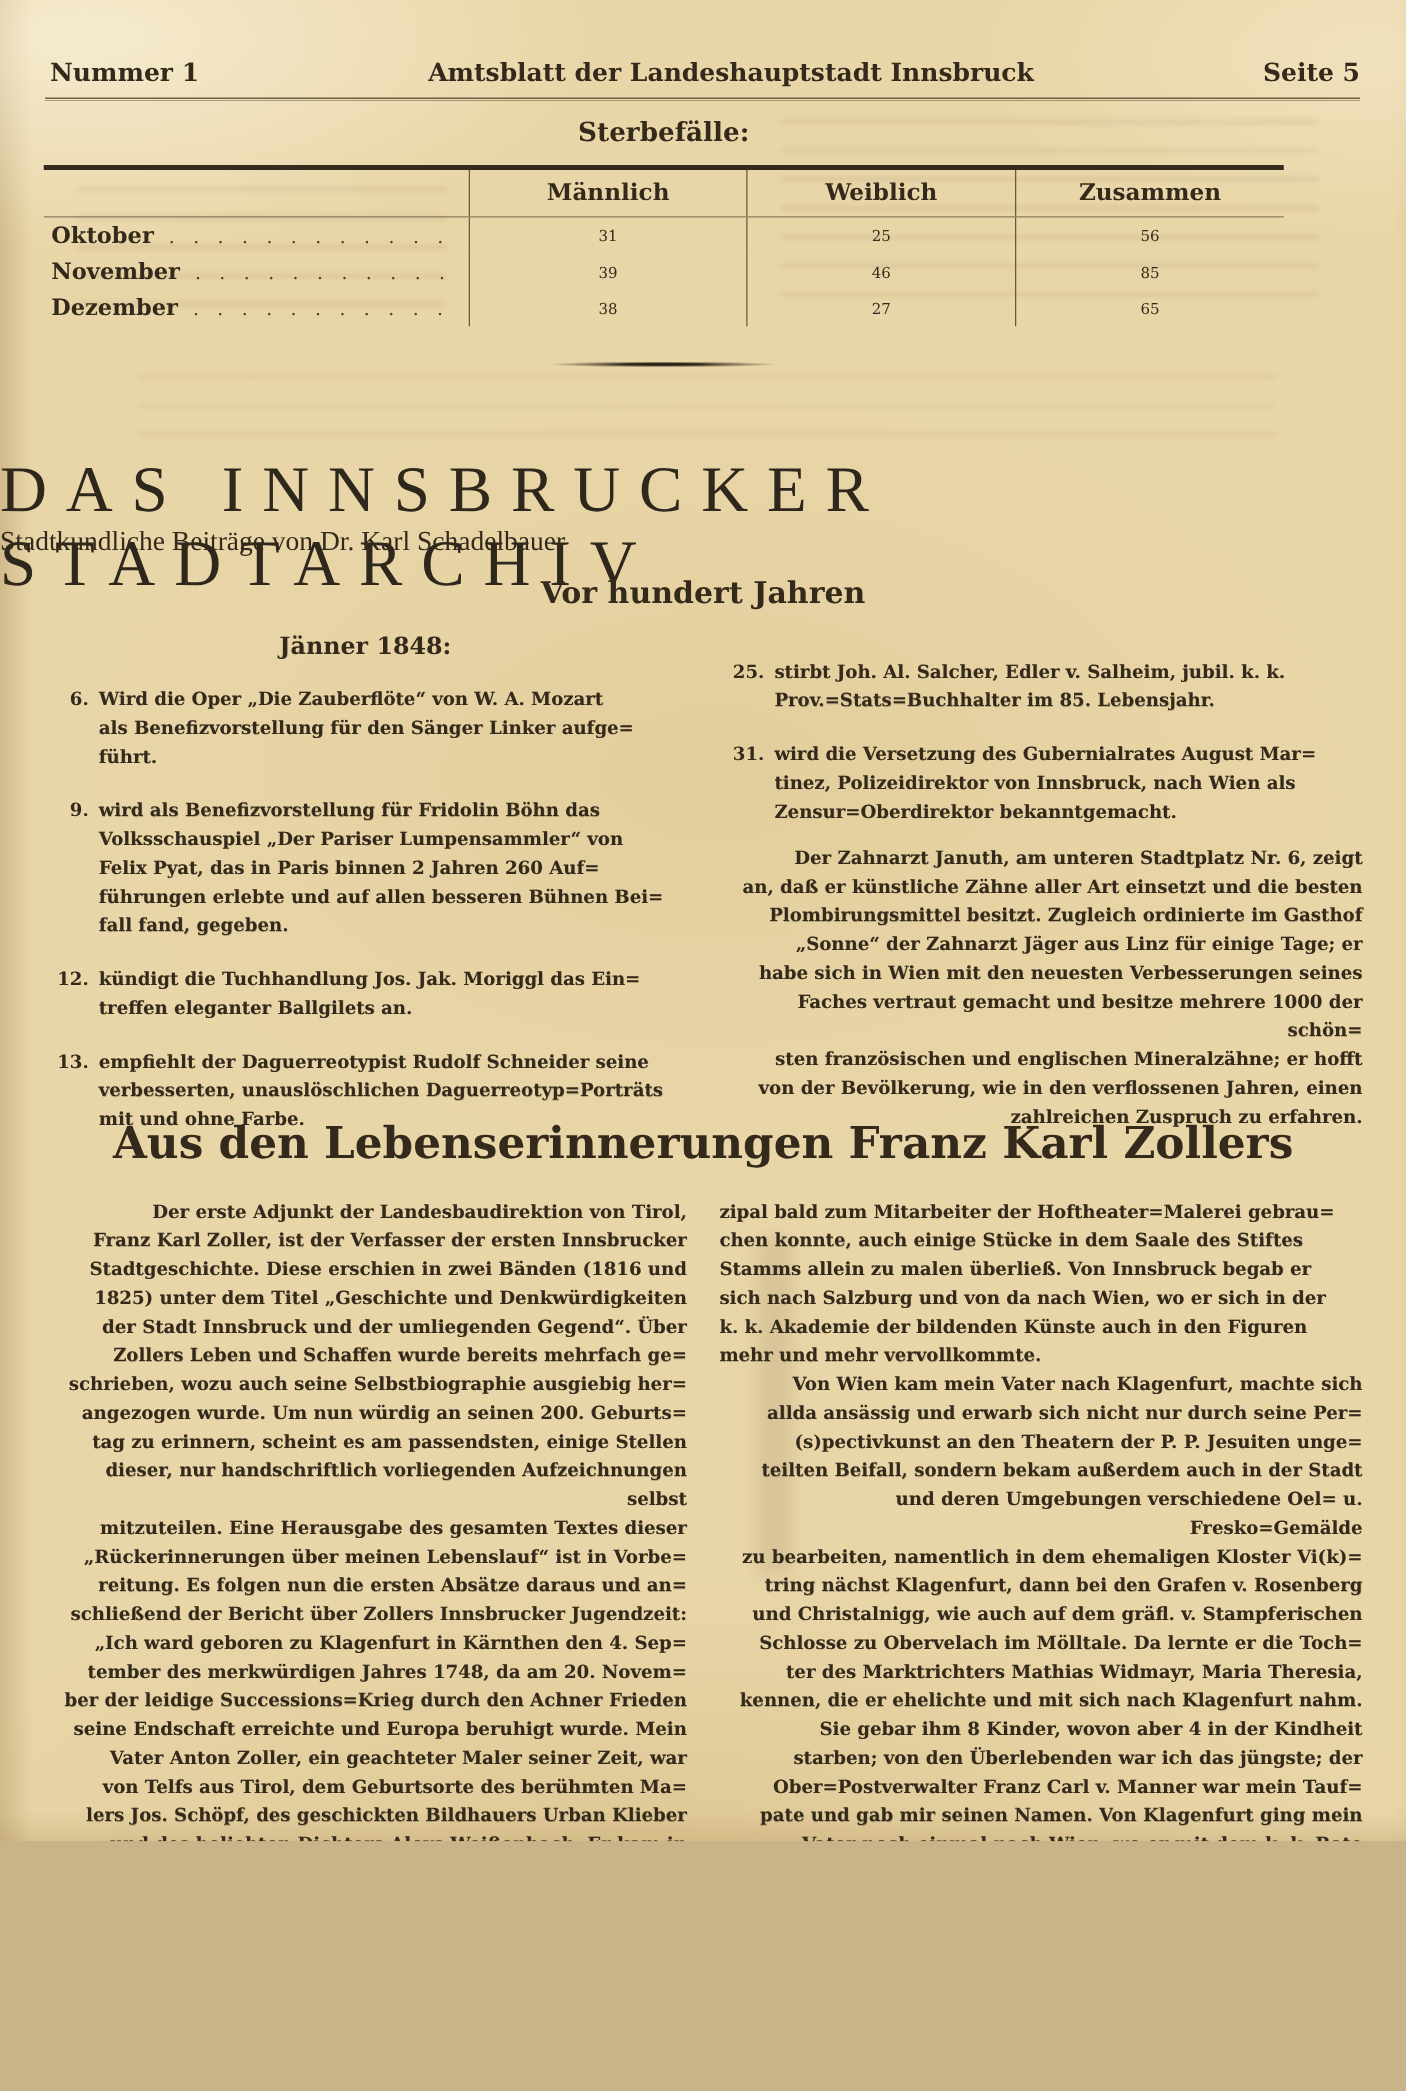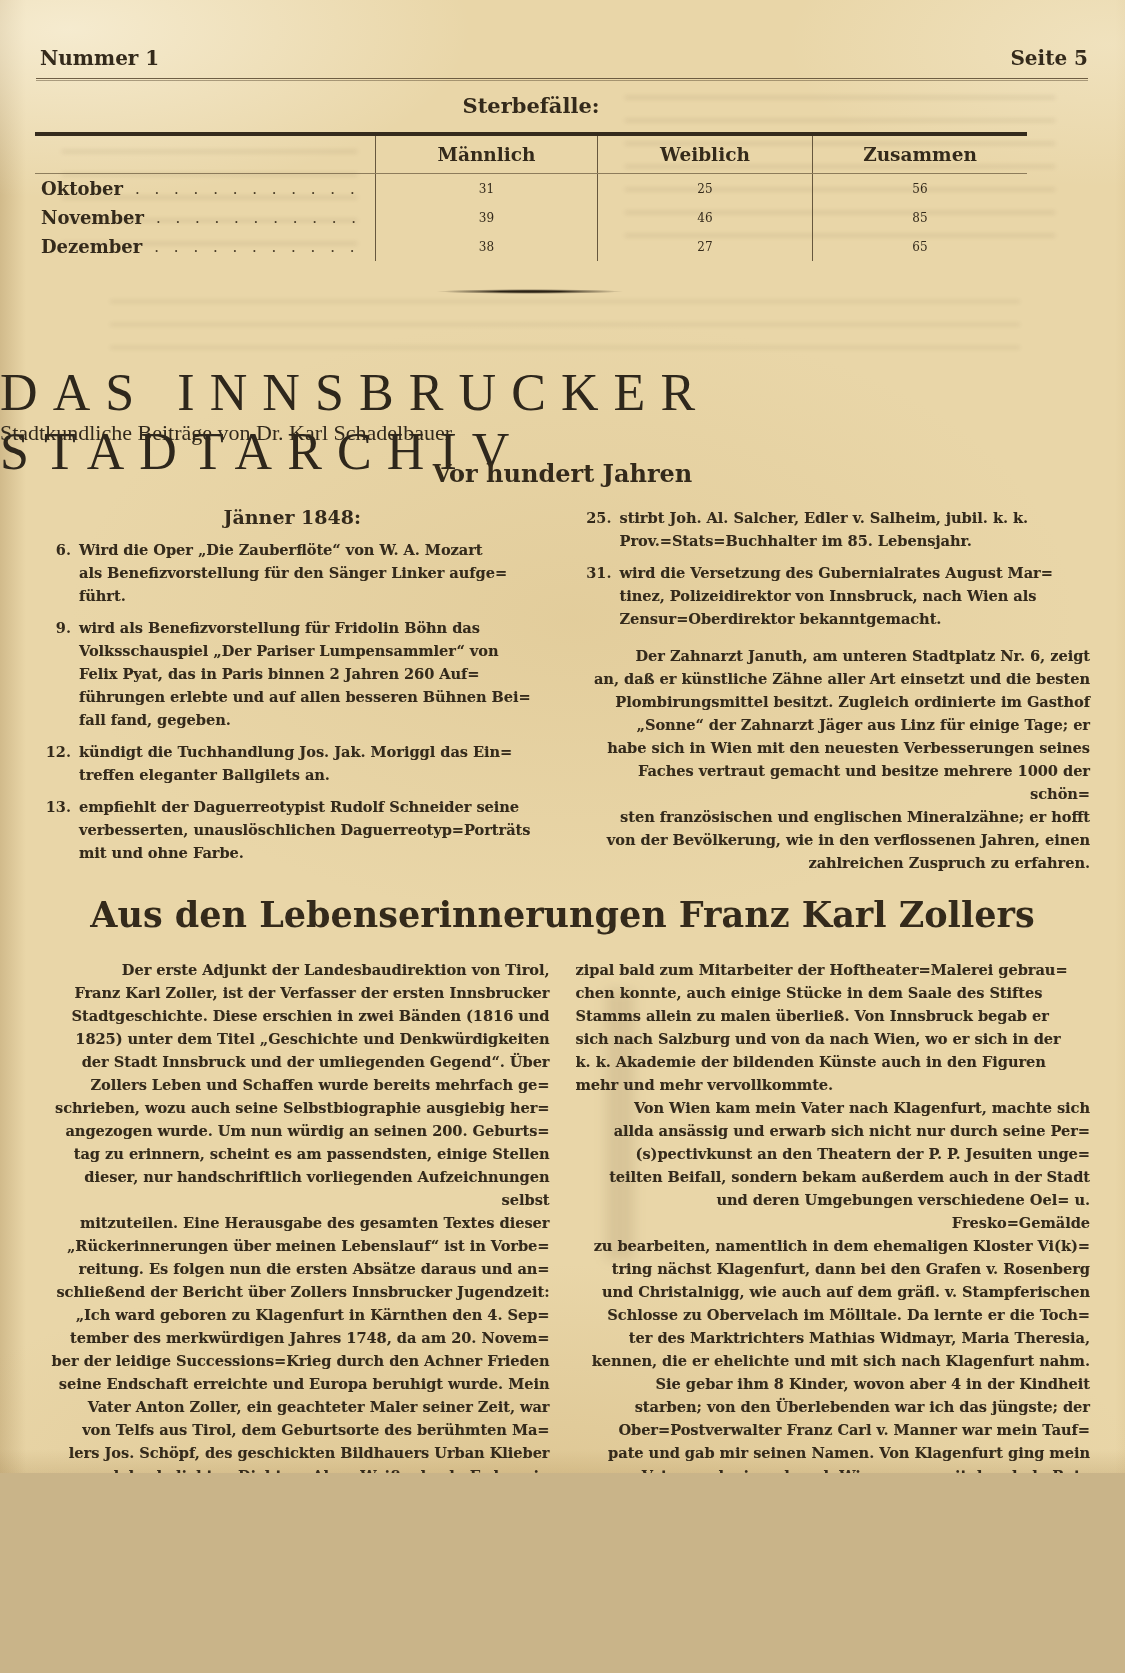--- a/index.html
+++ b/index.html
@@ -47,21 +47,21 @@
   .a1-title{position:absolute;top:363px;left:0;width:1125px;
     font-family:"Liberation Serif", serif;font-weight:400;font-size:52px;letter-spacing:.29em;color:#2e271c;}
   .a1-subtitle{position:absolute;top:420px;left:0;width:1125px;
     font-family:"Liberation Serif", serif;font-size:22px;color:#32291c;}
   .a1-section{position:absolute;top:459px;left:0;width:1125px;text-align:center;font-size:24px;}
   .cols{position:absolute;left:35px;width:1055px;display:flex;gap:26px;}
   .cols1{top:506px;}
   .cols2{top:958px;}
   .col{flex:1 1 0;min-width:0;}
   .date-heading{text-align:center;font-size:19px;margin-bottom:10px;}
-  .entry{display:flex;margin-bottom:9px;}
+  .entry{display:flex;margin-bottom:9px;margin-top:20px;}
   .entry-num{flex:0 0 36px;text-align:right;padding-right:8px;font-size:14.5px;line-height:23px;font-weight:bold;}
   .entry-body{flex:1 1 auto;}
   .para{margin:0;}
   .indent{text-indent:17px;text-align:right;}
   .gap-top{margin-top:14px;}
   
   .a2-title{position:absolute;top:894px;left:0;width:1125px;text-align:center;font-size:35px;}
   
   .ghost{position:absolute;filter:blur(2px);pointer-events:none;
     background:repeating-linear-gradient(180deg, rgba(104,84,50,.13) 0 3px, rgba(104,84,50,0) 3px 23px);}
@@ -77,20 +77,21 @@
 
 <div class="page">
 
   <div class="ghost g1"></div>
   <div class="ghost g2"></div>
   <div class="ghost g3"></div>
   <div class="g4 ghost"></div>
 
   <div class="masthead frak">
     <span>Nummer 1</span>
+    <span>Amtsblatt der Landeshauptstadt Innsbruck</span>
     <span>Seite 5</span>
   </div>
   <div class="masthead-rule"></div>
 
   <div class="table-title frak">Sterbefälle:</div>
 
   <div class="deaths-table">
     <div class="t-row t-head">
       <div class="t-cell"></div>
       <div class="t-cell t-vsep t-colhead frak">Männlich</div>

